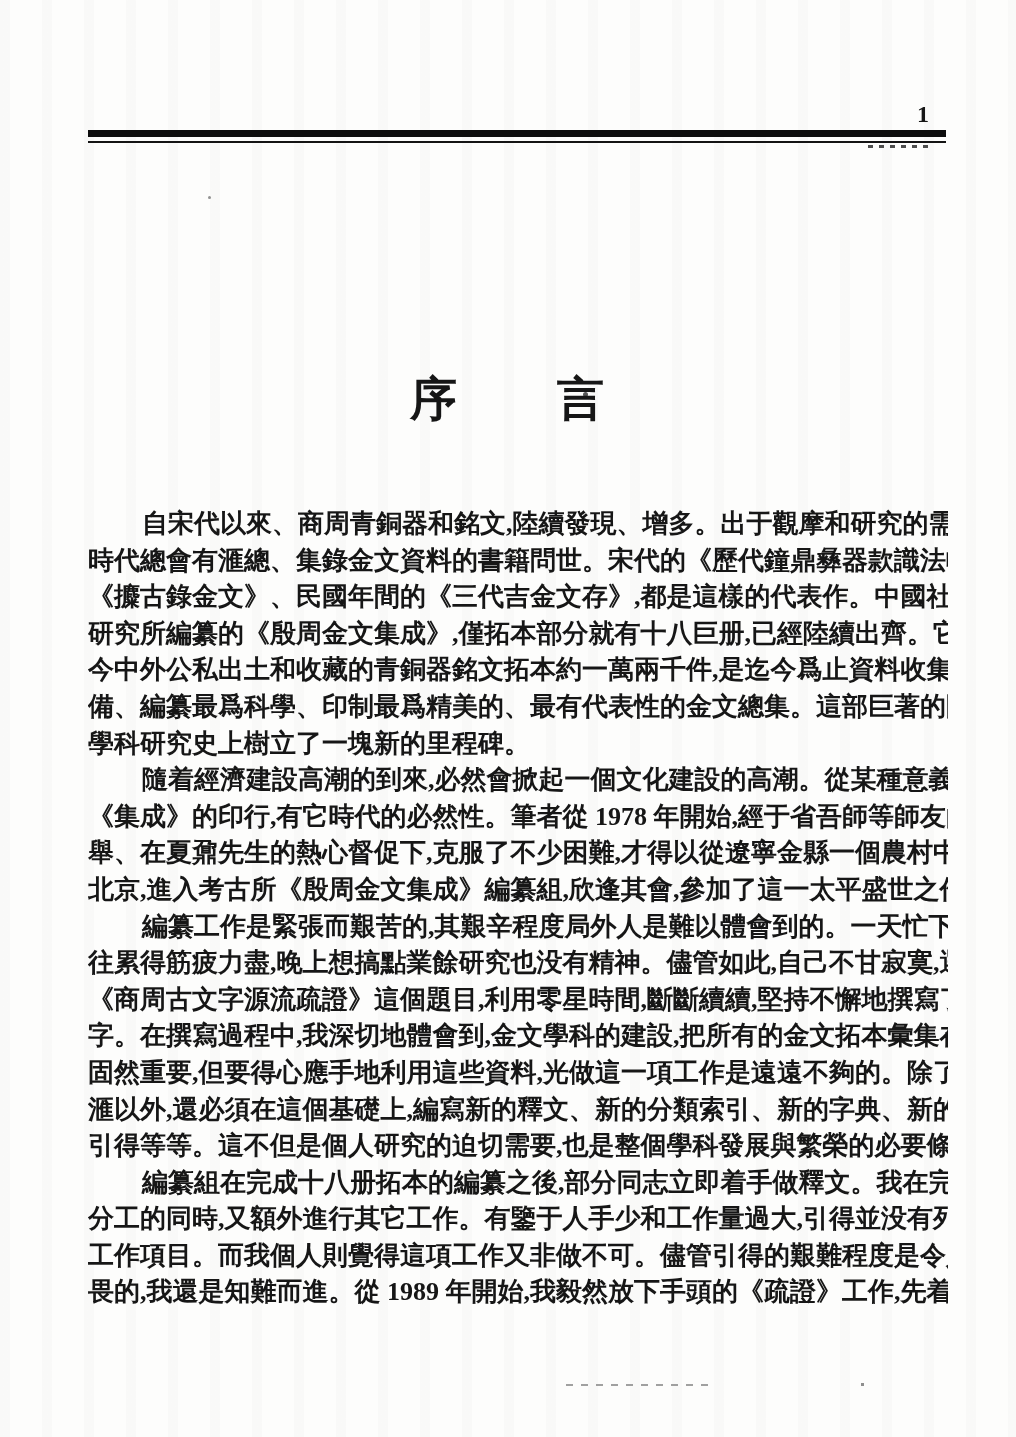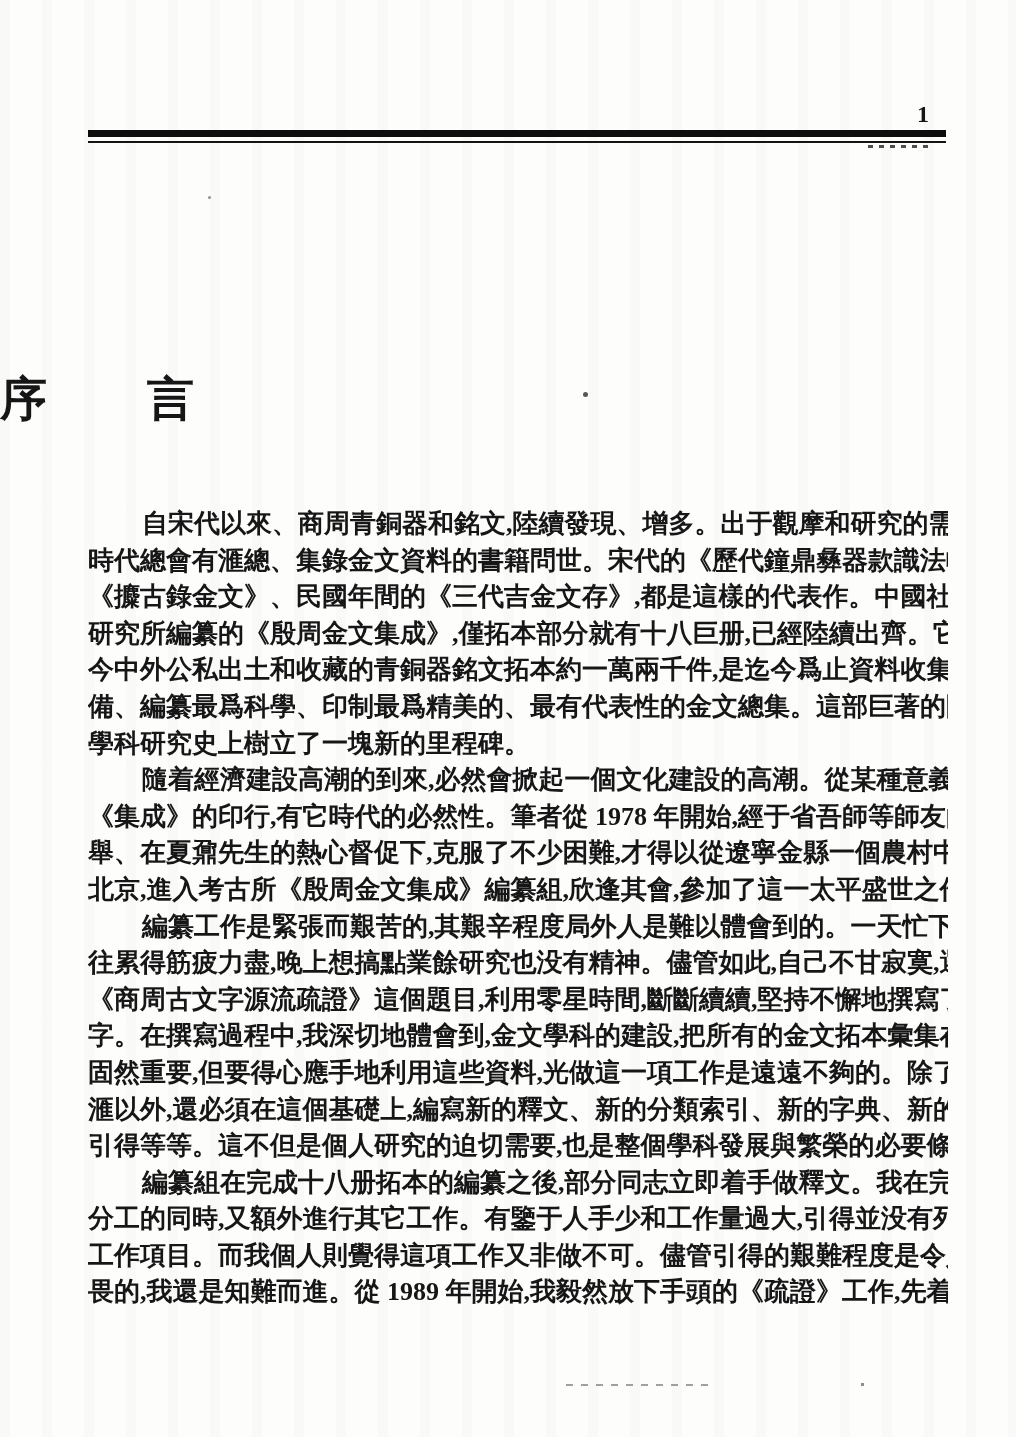--- a/index.html
+++ b/index.html
@@ -53,20 +53,21 @@
     width: 62px;
     height: 3px;
     background: repeating-linear-gradient(90deg, #222 0 5px, transparent 5px 11px);
     opacity: 0.8;
   }
   .title {
     position: absolute;
     top: 368px;
     left: 0;
     width: 1016px;
+    text-align: center;
     font-size: 47px;
     font-weight: bold;
     white-space: pre;
     letter-spacing: 2px;
   }
   .body-text {
     position: absolute;
     top: 506px;
     left: 88px;
     width: 860px;

